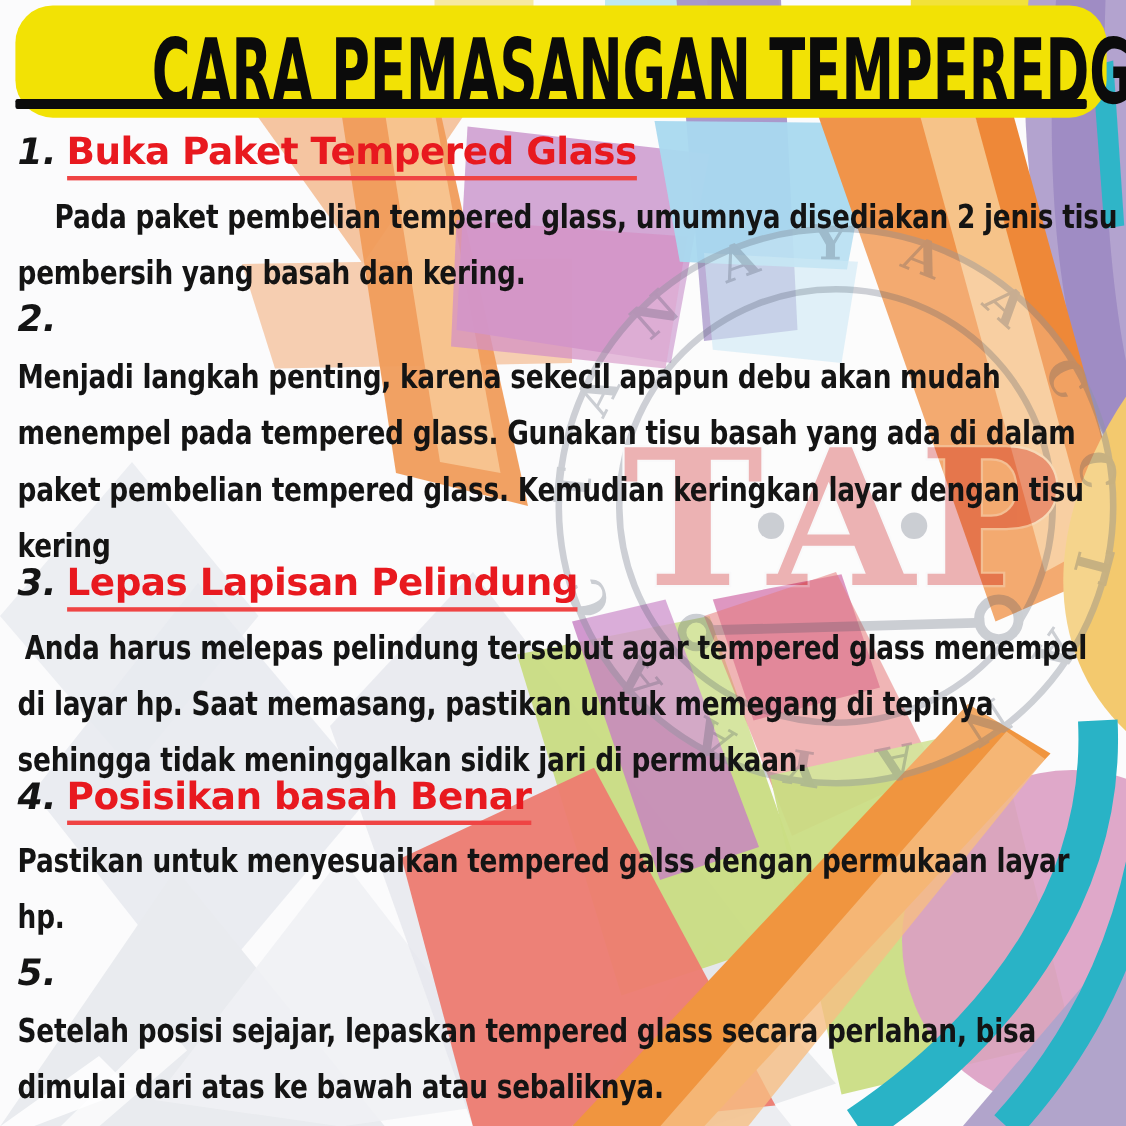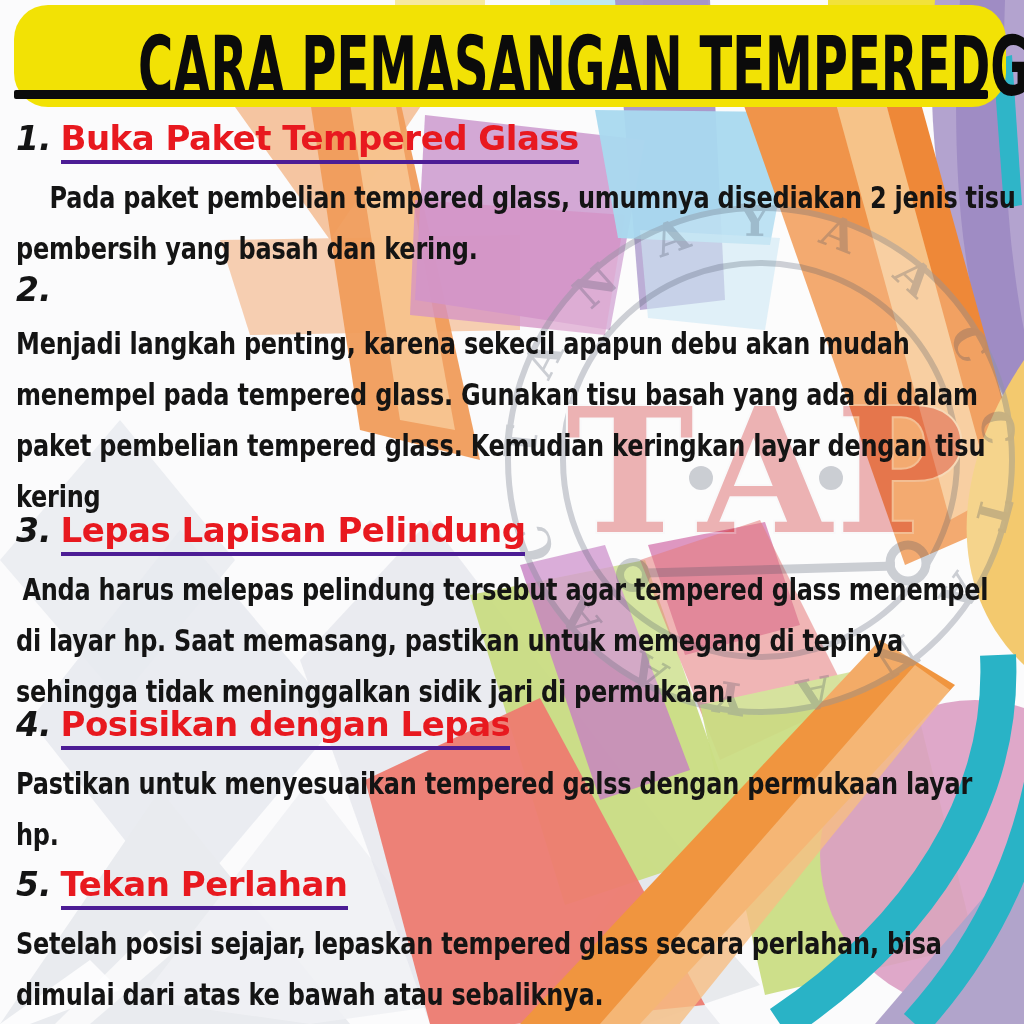--- a/index.html
+++ b/index.html
@@ -26,21 +26,21 @@
   
   .section{position:absolute;left:16px;width:1000px;z-index:2;}
   .s1{top:118px;} .s2{top:270px;} .s3{top:510px;} .s4{top:704px;} .s5{top:864px;}
   .heading-row{display:flex;align-items:baseline;line-height:40px;}
   .num{
     font-weight:700;font-style:italic;font-size:33px;color:#141414;
     margin-right:9px;flex:0 0 auto;
   }
   .heading{
     font-weight:700;font-size:34px;color:#E8191F;
-    border-bottom:4px solid #4c1d95;padding-bottom:2px;letter-spacing:-0.5px;
+    border-bottom:4px solid #ef4444;padding-bottom:2px;letter-spacing:-0.5px;
   }
   .body-text{
     margin-top:8px;font-weight:700;font-size:30px;color:#141414;
     line-height:51px;white-space:pre;letter-spacing:-0.3px;
     width:1240px;transform:scaleX(0.8);transform-origin:left top;
   }
   .ind-lg{text-indent:42px;}
   .ind-sm{text-indent:8px;}
   
   .ring-text{
@@ -164,28 +164,27 @@
       <span class="heading">Lepas Lapisan Pelindung</span>
     </div>
     <div class="body-text ind-sm">Anda harus melepas pelindung tersebut agar tempered glass menempel
 di layar hp. Saat memasang, pastikan untuk memegang di tepinya
 sehingga tidak meninggalkan sidik jari di permukaan.</div>
   </div>
 
   <div class="section s4">
     <div class="heading-row">
       <span class="num">4.</span>
-      <span class="heading">Posisikan dengan Lepas</span>
+      <span class="heading">Posisikan basah Benar</span>
     </div>
     <div class="body-text">Pastikan untuk menyesuaikan tempered galss dengan permukaan layar
 hp.</div>
   </div>
 
   <div class="section s5">
     <div class="heading-row">
       <span class="num">5.</span>
-      <span class="heading">Tekan Perlahan</span>
     </div>
     <div class="body-text">Setelah posisi sejajar, lepaskan tempered glass secara perlahan, bisa
 dimulai dari atas ke bawah atau sebaliknya.</div>
   </div>
 
 </div>
 
 </body></html>

